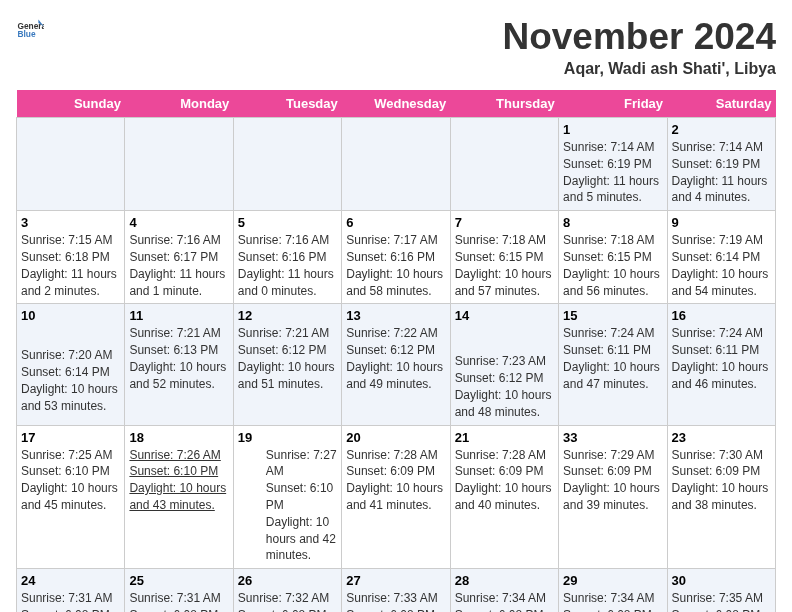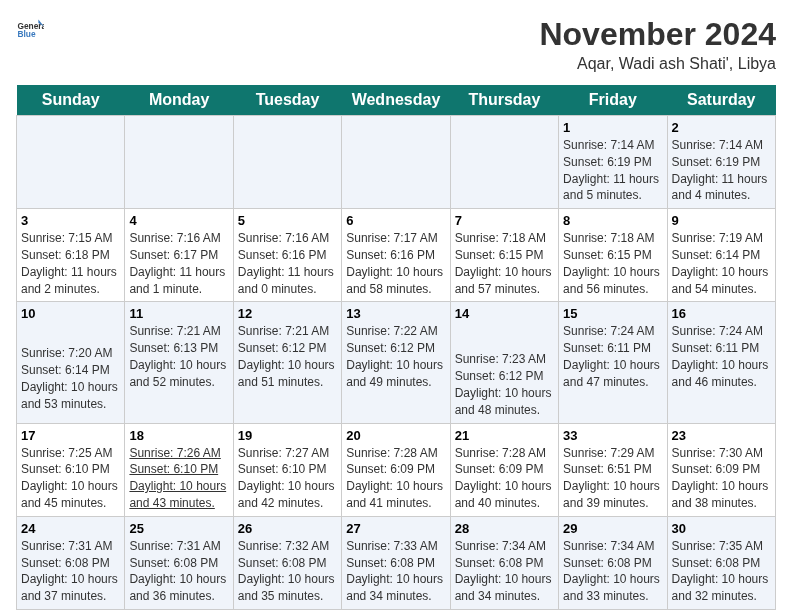--- a/index.html
+++ b/index.html
@@ -22,40 +22,41 @@
       gap: 4px;
     }
     .logo-icon {
       width: 28px;
       height: 28px;
     }
     .title-area {
       text-align: right;
     }
     .main-title {
-      font-size: 32px;
+      font-size: 37px;
       font-weight: bold;
       color: #333;
     }
     .subtitle {
       font-size: 16px;
       color: #333;
       margin-top: 2px;
+      font-weight: bold;
     }
     table {
       width: 100%;
       border-collapse: collapse;
       font-size: 11px;
     }
     thead tr th {
-      background-color: #0f766e;
+      background-color: #ec4899;
       color: #fff;
       padding: 6px 4px;
-      text-align: center;
-      font-size: 16px;
+      text-align: right;
+      font-size: 13px;
       font-weight: bold;
     }
     tbody tr td {
       border: 1px solid #ccc;
       padding: 4px;
       vertical-align: top;
       width: calc(100% / 7);
     }
     tbody tr:nth-child(odd) td {
       background-color: #f0f4fa;
@@ -220,40 +221,40 @@
 Daylight: 10 hours and 45 minutes.</div>
         </td>
         <td>
           <span class="day-number">18</span>
           <div class="day-info" style="white-space: pre-line; text-decoration: underline;">Sunrise: 7:26 AM
 Sunset: 6:10 PM
 Daylight: 10 hours and 43 minutes.</div>
         </td>
         <td>
           <span class="day-number">19</span>
-          <div class="day-info" style="white-space: pre-line;">Sunrise: 7:27 AM
+          <div class="day-info" style="white-space: pre-line; margin-left: 28px;">Sunrise: 7:27 AM
 Sunset: 6:10 PM
 Daylight: 10 hours and 42 minutes.</div>
         </td>
         <td>
           <span class="day-number">20</span>
           <div class="day-info" style="white-space: pre-line;">Sunrise: 7:28 AM
 Sunset: 6:09 PM
 Daylight: 10 hours and 41 minutes.</div>
         </td>
         <td>
           <span class="day-number">21</span>
           <div class="day-info" style="white-space: pre-line;">Sunrise: 7:28 AM
 Sunset: 6:09 PM
 Daylight: 10 hours and 40 minutes.</div>
         </td>
         <td>
           <span class="day-number">33</span>
           <div class="day-info" style="white-space: pre-line;">Sunrise: 7:29 AM
-Sunset: 6:51 PM
+Sunset: 6:09 PM
 Daylight: 10 hours and 39 minutes.</div>
         </td>
         <td>
           <span class="day-number">23</span>
           <div class="day-info" style="white-space: pre-line;">Sunrise: 7:30 AM
 Sunset: 6:09 PM
 Daylight: 10 hours and 38 minutes.</div>
         </td>
       </tr>
       <tr>

